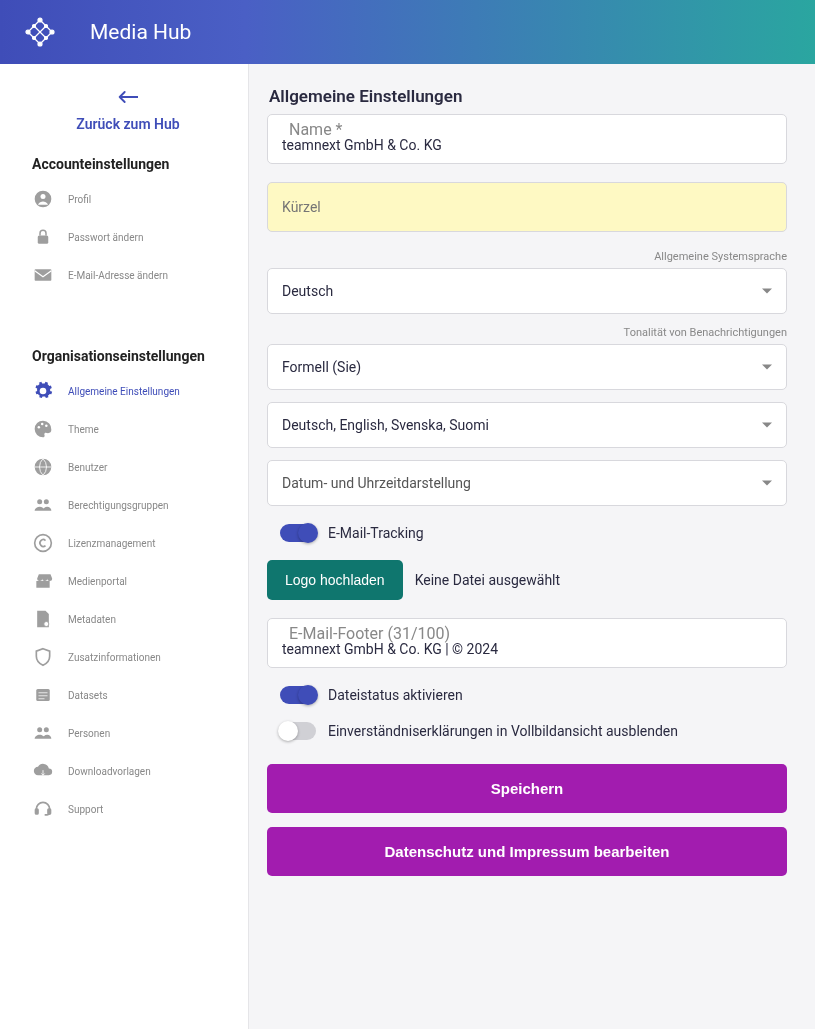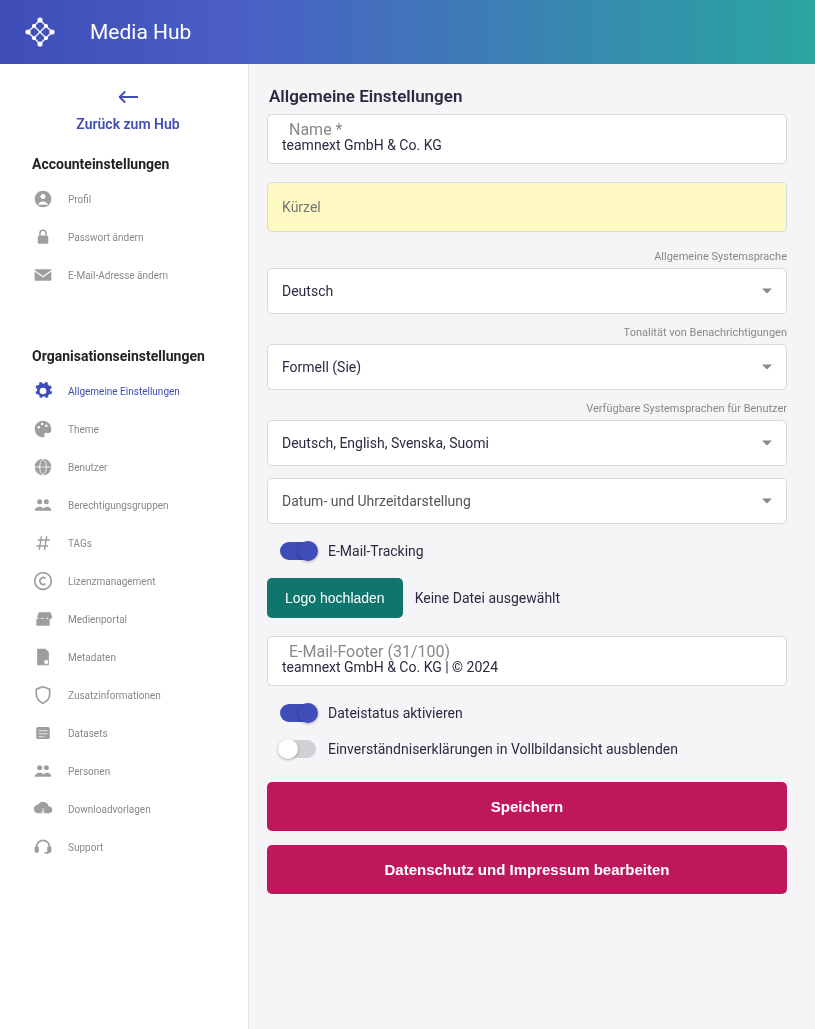--- a/index.html
+++ b/index.html
@@ -30,21 +30,21 @@
 .select-arrow { position: absolute; right: 14px; top: 50%; transform: translateY(-50%); width: 0; height: 0; border-left: 5px solid transparent; border-right: 5px solid transparent; border-top: 5px solid #888; }
 .toggle-row { display: flex; align-items: center; gap: 12px; margin: 18px 0 18px 13px; }
 .toggle { width: 36px; height: 18px; background: #d0d0d5; border-radius: 10px; position: relative; cursor: pointer; }
 .toggle.on { background: #3f4db8; }
 .toggle-knob { width: 20px; height: 20px; background: #3f4db8; border-radius: 50%; position: absolute; top: -1px; left: 18px; box-shadow: 0 1px 3px rgba(0,0,0,0.3); }
 .toggle-off-knob { width: 20px; height: 20px; background: #fff; border-radius: 50%; position: absolute; top: -1px; left: -2px; box-shadow: 0 1px 3px rgba(0,0,0,0.3); }
 .toggle-label { font-size: 14px; color: #2a2a40; }
 .upload-row { display: flex; align-items: center; gap: 12px; margin-bottom: 18px; }
 .upload-btn { background: #0f766e; color: #fff; border: none; border-radius: 5px; padding: 12px 18px; font-size: 14px; font-weight: 500; cursor: pointer; text-align: right; }
 .upload-status { font-size: 14px; color: #2a2a40; }
-.primary-btn { width: 100%; background: #be185d; color: #fff; border: none; border-radius: 5px; padding: 16px; font-size: 15px; font-weight: 600; cursor: pointer; margin-bottom: 14px; }
+.primary-btn { width: 100%; background: #a21caf; color: #fff; border: none; border-radius: 5px; padding: 16px; font-size: 15px; font-weight: 600; cursor: pointer; margin-bottom: 14px; }
 </style>
 </head>
 <body>
 
 <div class="topbar">
   <div class="logo-wrap">
     <svg class="logo-svg" viewBox="0 0 40 40" fill="none" stroke="#fff" stroke-width="1.2">
       <circle cx="8" cy="20" r="2" fill="#fff"></circle>
         <circle cx="20" cy="8" r="2" fill="#fff"></circle>
         <circle cx="32" cy="20" r="2" fill="#fff"></circle>
@@ -143,31 +143,20 @@
           <svg width="20" height="16" viewBox="0 0 24 18" fill="currentColor">
             <circle cx="8" cy="5" r="3"></circle>
             <circle cx="16" cy="5" r="3"></circle>
             <path d="M2 16c0-3 3-5 6-5s6 2 6 5M12 16c0-3 2-5 5-5s5 2 5 5"></path>
           </svg>
         </span>
       <span>Berechtigungsgruppen</span>
     </div>
     <div class="nav-item">
       <span class="icon">
-          <svg width="18" height="18" viewBox="0 0 24 24" stroke="currentColor" stroke-width="2" fill="none">
-            <line x1="5" y1="8" x2="21" y2="8"></line>
-            <line x1="3" y1="16" x2="19" y2="16"></line>
-            <line x1="10" y1="3" x2="7" y2="21"></line>
-            <line x1="17" y1="3" x2="14" y2="21"></line>
-          </svg>
-        </span>
-      <span>TAGs</span>
-    </div>
-    <div class="nav-item">
-      <span class="icon">
           <svg width="20" height="20" viewBox="0 0 24 24" fill="none" stroke="currentColor" stroke-width="2">
             <circle cx="12" cy="12" r="10"></circle>
             <path d="M15 9a4 4 0 100 6"></path>
           </svg>
         </span>
       <span>Lizenzmanagement</span>
     </div>
     <div class="nav-item">
       <span class="icon">
           <svg width="20" height="18" viewBox="0 0 24 20" fill="currentColor">
@@ -257,21 +246,20 @@
 
     <div class="select-wrap">
       <span class="select-label">Tonalität von Benachrichtigungen</span>
       <div class="select-box">
         <span>Formell (Sie)</span>
         <span class="select-arrow"></span>
       </div>
     </div>
 
     <div class="select-wrap">
-      <span class="select-label">Verfügbare Systemsprachen für Benutzer</span>
       <div class="select-box">
         <span>Deutsch, English, Svenska, Suomi</span>
         <span class="select-arrow"></span>
       </div>
     </div>
 
     <div class="select-wrap" style="margin-top:0">
       <div class="select-box" style="color:#555">
         <span>Datum- und Uhrzeitdarstellung</span>
         <span class="select-arrow"></span>

